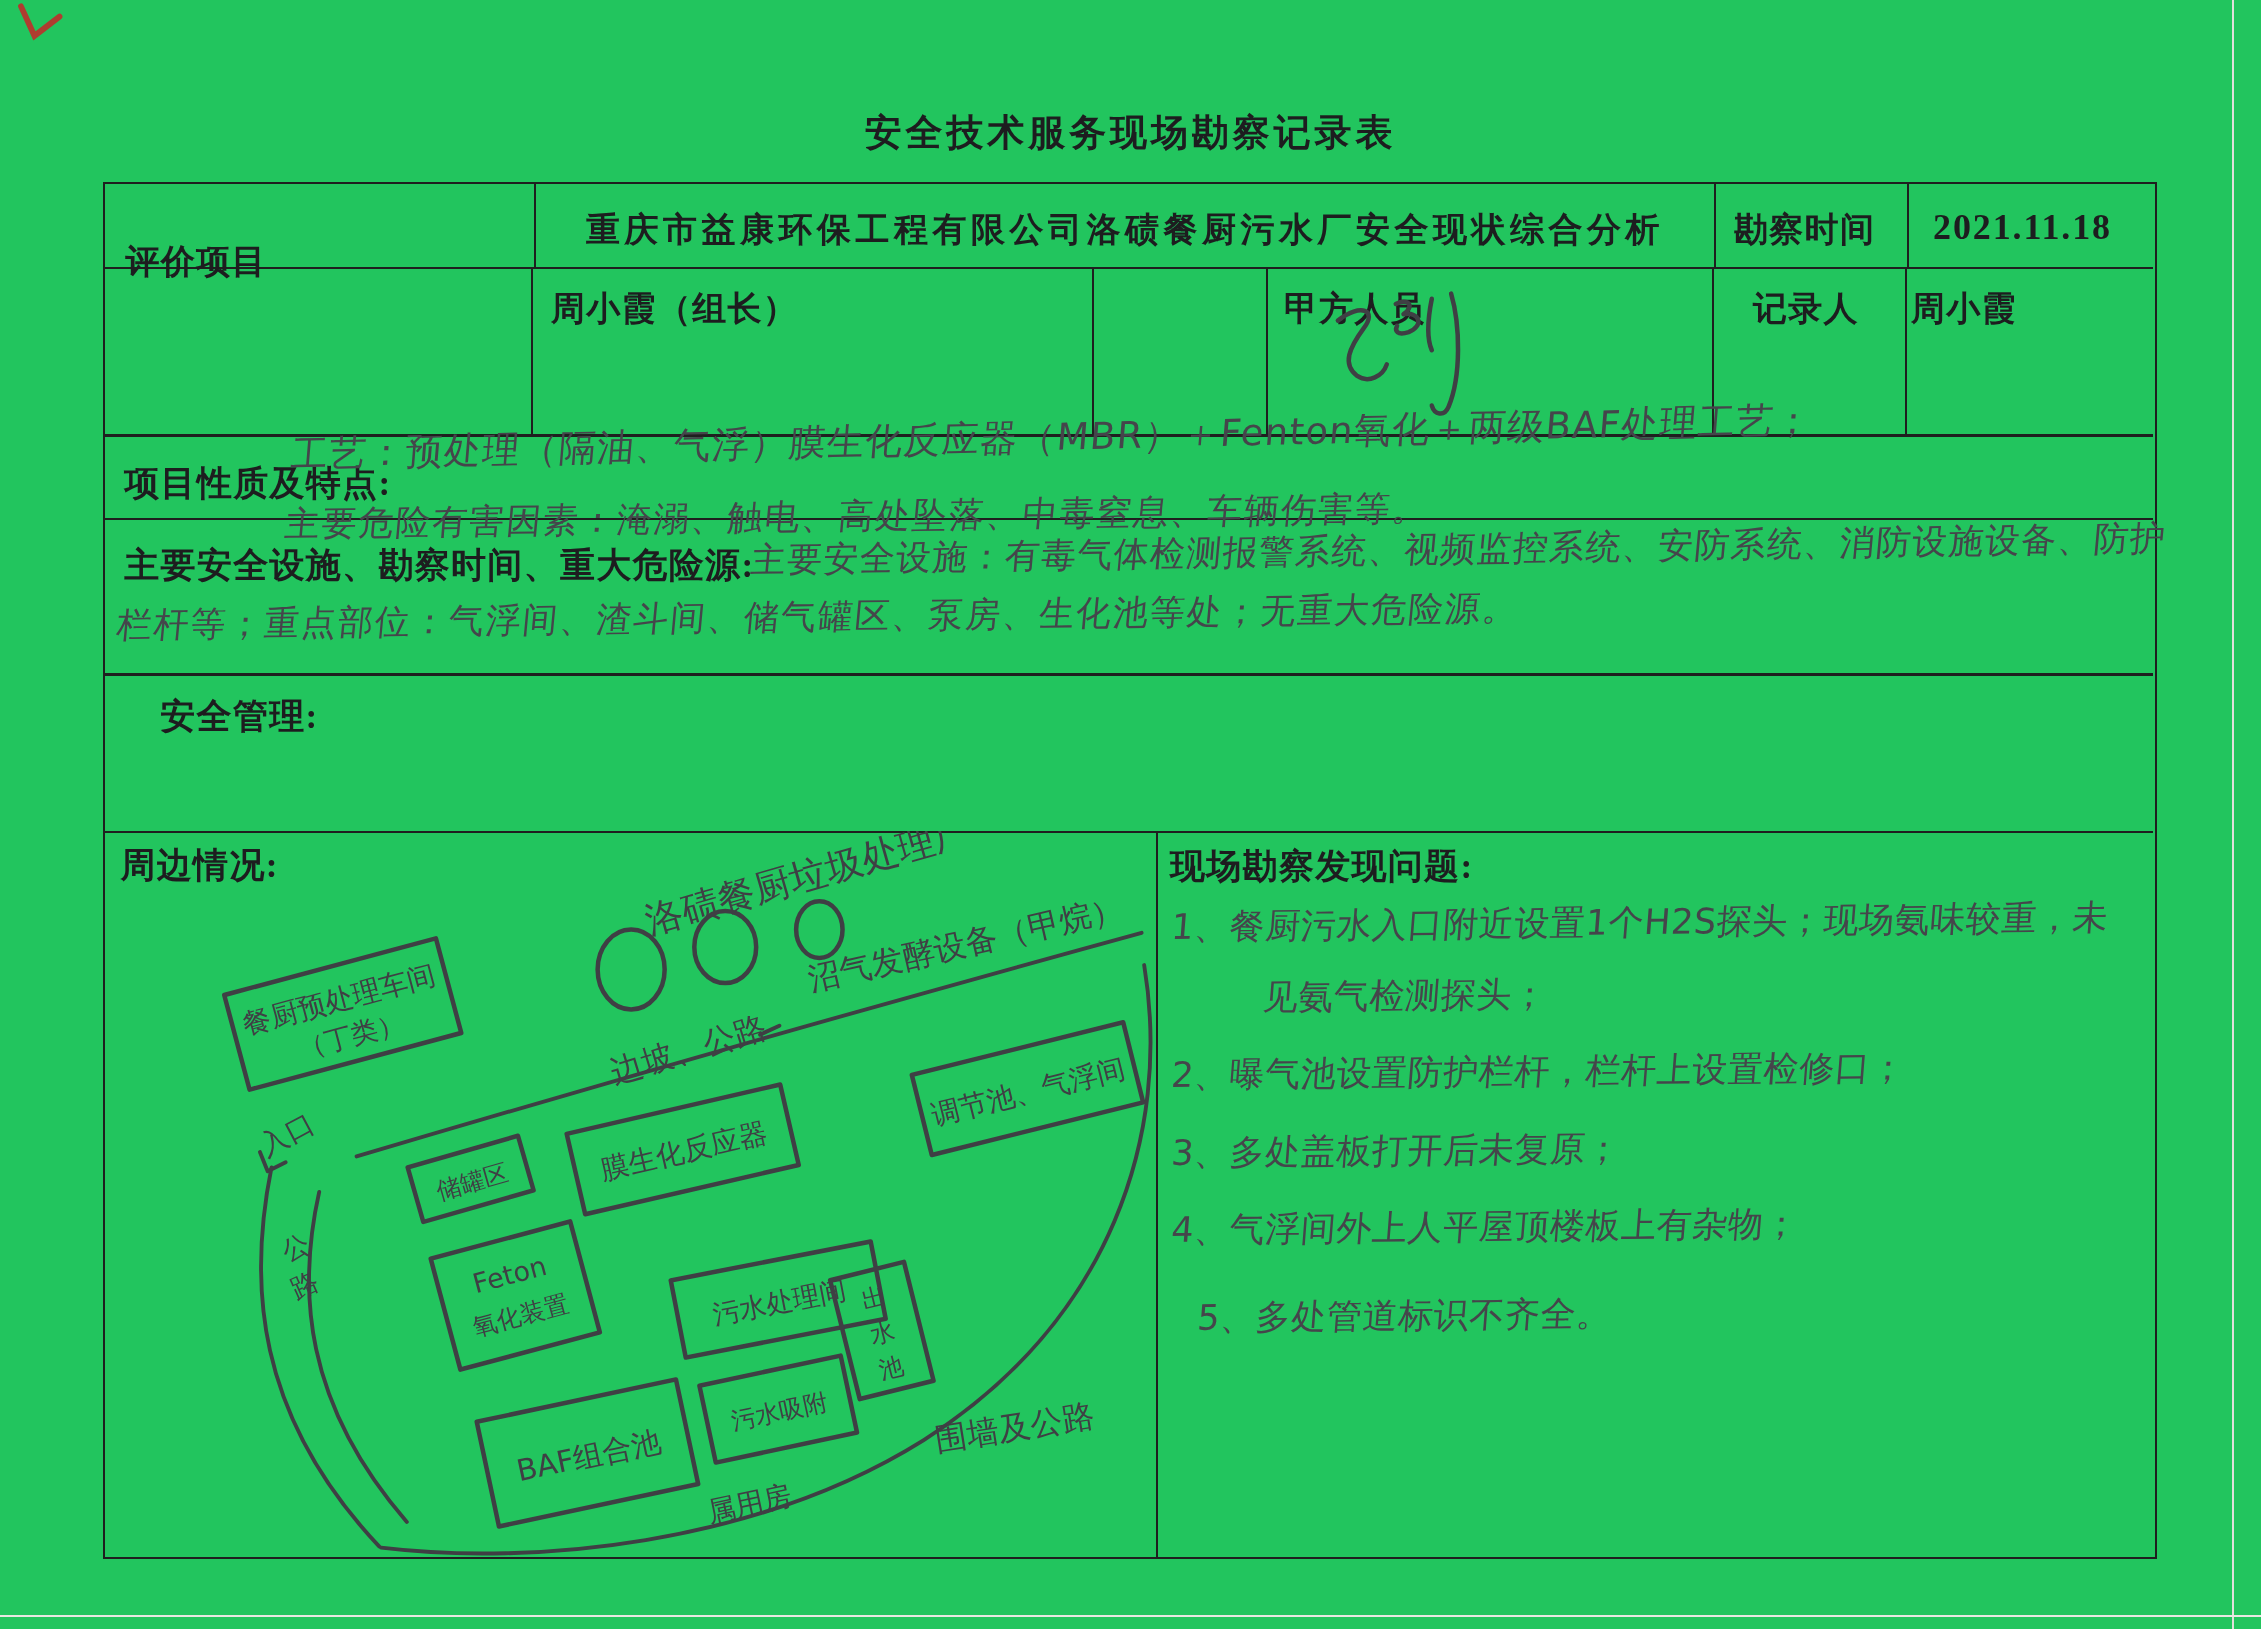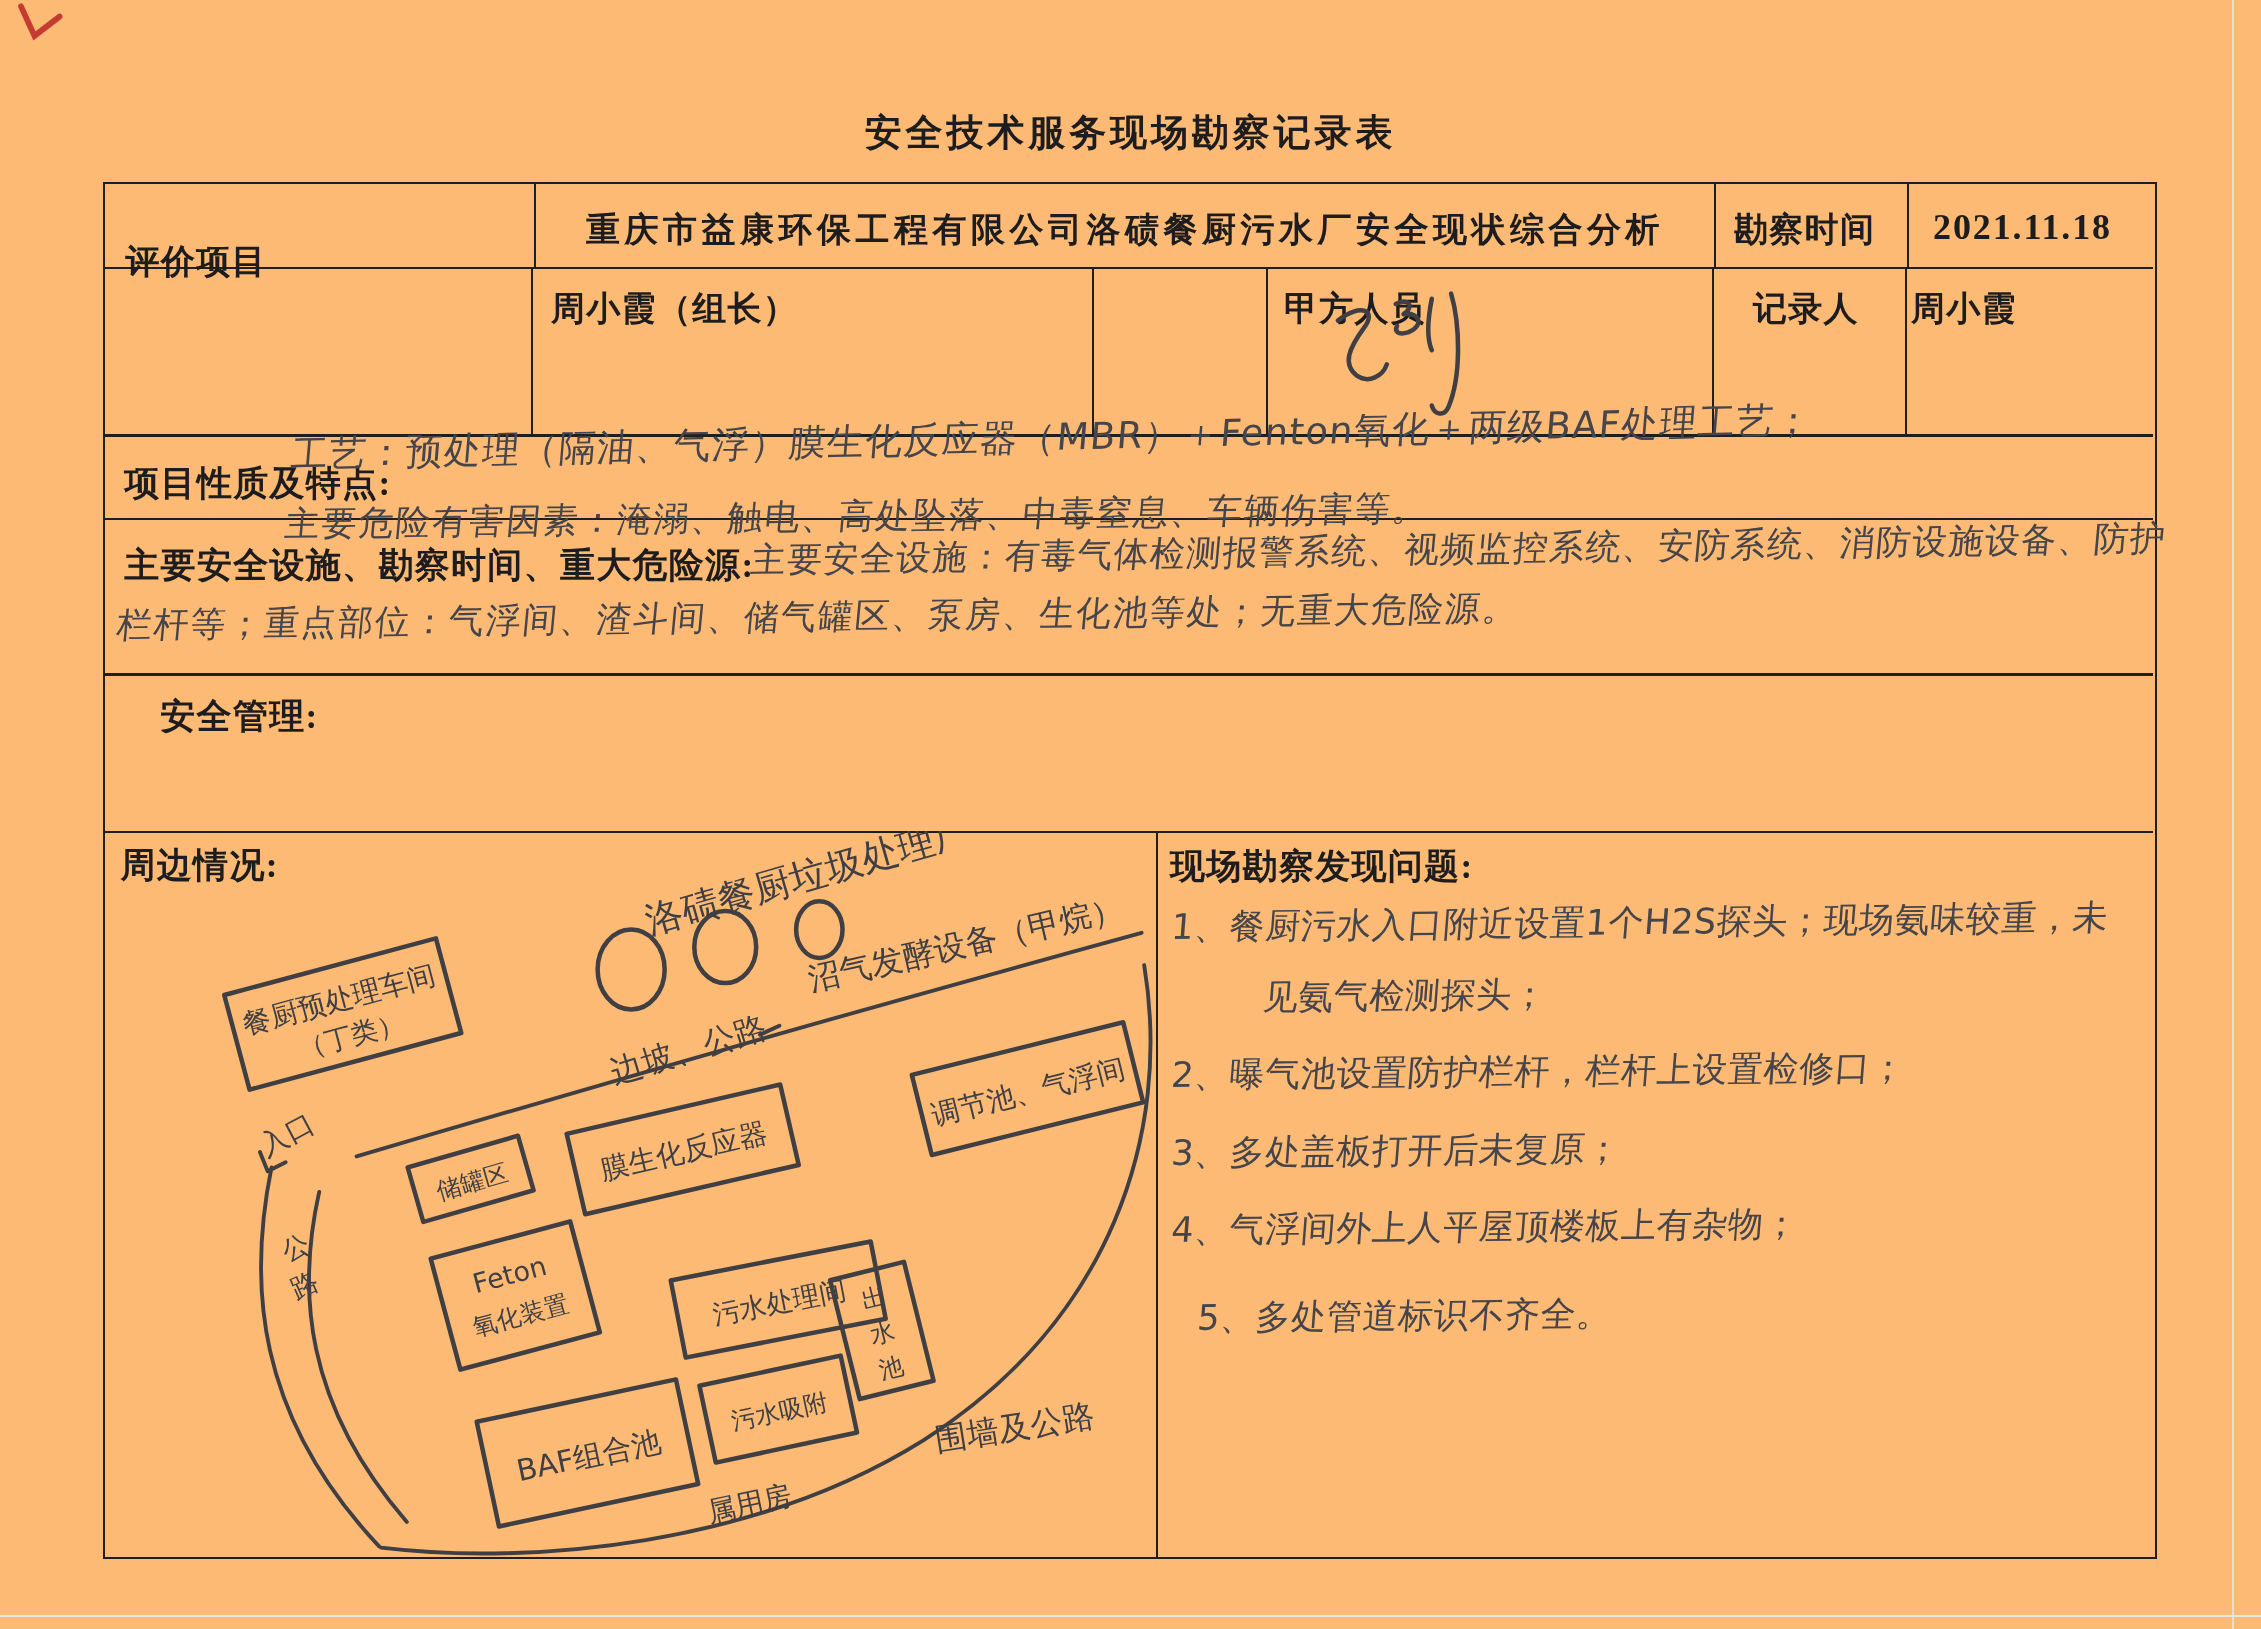--- a/index.html
+++ b/index.html
@@ -1,17 +1,17 @@
 <!DOCTYPE html>
 <html style="font-size:10.3px"><head>
 <meta charset="utf-8">
 <style>
   html,body{margin:0;padding:0;}
   body{width:2261px;height:1630px;background:#f4f4f1;font-family:"Liberation Serif",serif;}
-  .page{position:absolute;left:0;top:0;width:2261px;height:1630px;background:#fdba74;overflow:hidden;}
+  .page{position:absolute;left:0;top:0;width:2261px;height:1630px;background:#22c55e;overflow:hidden;}
   .scan-edge-r{position:absolute;left:2232px;top:0;width:1.9px;height:1630px;background:#e0e0db;}
   .scan-edge-b{position:absolute;left:0;top:1615px;width:2261px;height:1.9px;background:#e8e8e2;}
 
   .pt{font-family:"Liberation Serif",serif;font-weight:700;color:#1d1d1f;}
   .hw{font-family:"DejaVu Sans",sans-serif;color:#45454b;white-space:nowrap;}
   .hw-skew{transform-origin:left top;}
 
   .title{position:absolute;left:0;top:108px;width:2261px;text-align:center;font-size:37px;letter-spacing:3.9px;}
 
   .tbl{position:absolute;left:103px;top:182px;width:2054px;height:1377px;border:2.6px solid #1f1f1f;box-sizing:border-box;}

